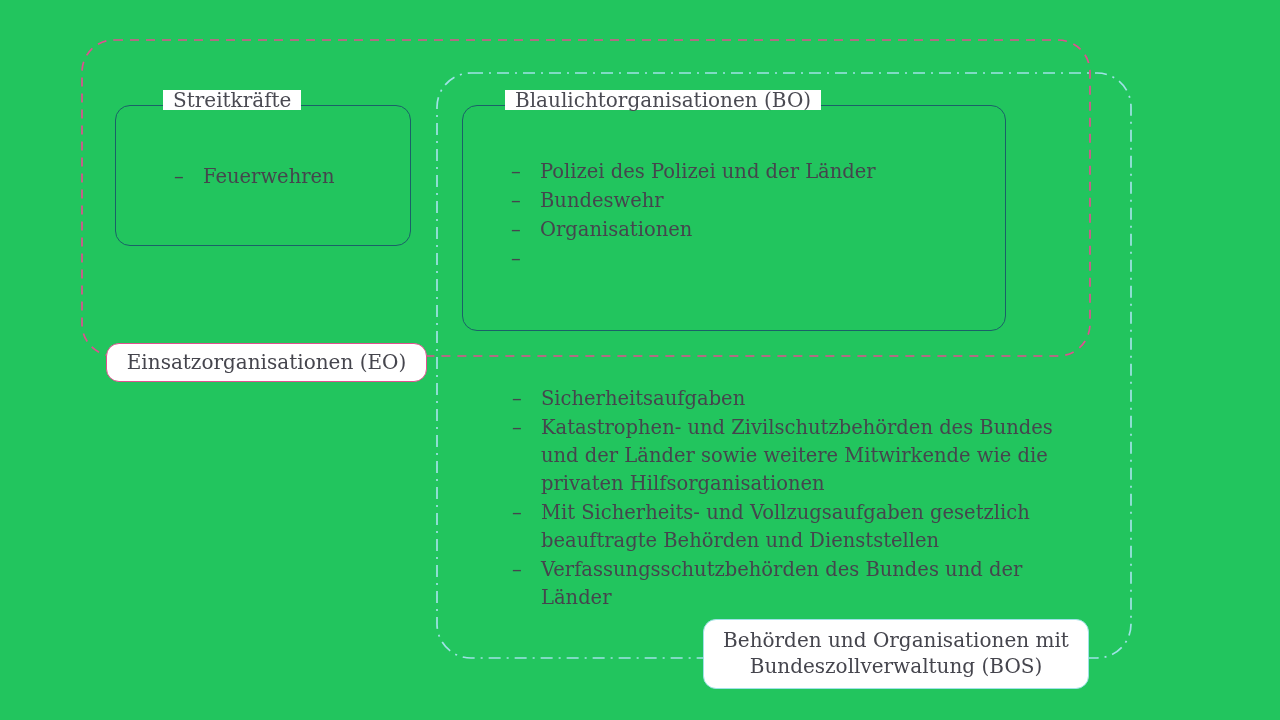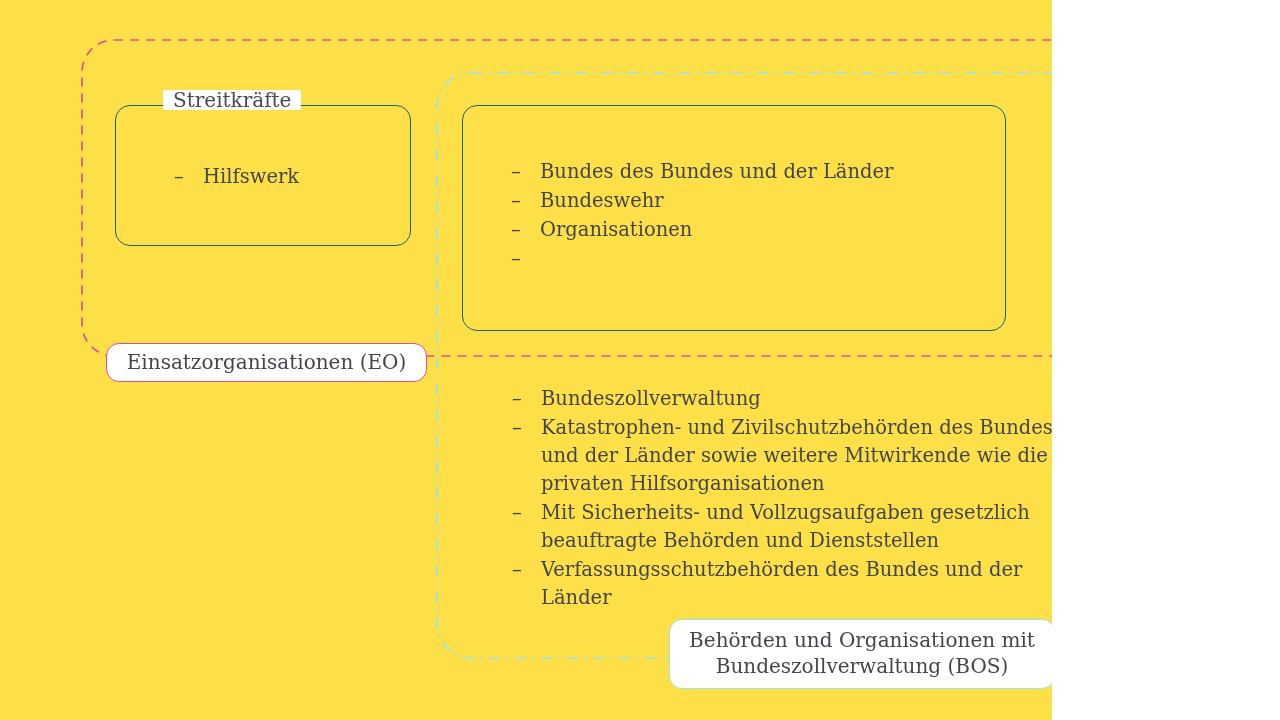--- a/index.html
+++ b/index.html
@@ -6,23 +6,23 @@
     margin: 0;
     padding: 0;
     background: #ffffff;
   }
   body {
     font-family: "DejaVu Serif", "Liberation Serif", serif;
     color: #4a4a52;
   }
   #canvas {
     position: relative;
-    width: 1052px;
+    width: 1280px;
     height: 720px;
-    background: #fde047;
+    background: #22c55e;
     overflow: hidden;
   }
 
   
   #regions {
     position: absolute;
     left: 0;
     top: 0;
     width: 1280px;
     height: 720px;
@@ -80,21 +80,21 @@
     display: flex;
     align-items: center;
     justify-content: center;
     text-align: center;
     font-size: 20px;
     line-height: 1.28;
     color: #45454d;
     padding: 4px 15px;
   }
   .chip-eo { border: 1.7px solid #e0508f; }
-  .chip-bos { border: 1.7px solid #9fe2e6; }
+  .chip-bos { border: 1.7px solid #9fe2e6; margin-left: 34px; }
 
   
   #box-streitkraefte { left: 115px; top: 105px; width: 296px; height: 141px; }
   #box-streitkraefte .fbox-title { left: 47px; }
   #list-streitkraefte { left: 58px; top: 57px; }
 
   #box-bo { left: 462px; top: 105px; width: 544px; height: 226px; }
   #box-bo .fbox-title { left: 42px; }
   #list-bo { left: 48px; top: 52px; }
 
@@ -117,49 +117,50 @@
     <rect x="82" y="40" width="1008" height="316" rx="32" ry="32" fill="none" stroke="#e0508f" stroke-width="1.7" stroke-dasharray="9 7" stroke-linecap="butt"></rect>
 
     <rect x="437" y="73" width="694" height="585" rx="34" ry="34" fill="none" stroke="#9fe2e6" stroke-width="1.7" stroke-dasharray="12 6 2 6" stroke-linecap="butt"></rect>
   </svg>
 
   <div class="fbox" id="box-streitkraefte">
     <div class="fbox-title">Streitkräfte</div>
     <ul class="dashlist" id="list-streitkraefte">
       <li>
         <span class="dash">–</span>
-        <span>Hilfswerk</span>
+        <span>Feuerwehren</span>
       </li>
     </ul>
   </div>
 
   <div class="fbox" id="box-bo">
+    <div class="fbox-title">Blaulichtorganisationen (BO)</div>
     <ul class="dashlist" id="list-bo">
       <li>
         <span class="dash">–</span>
-        <span>Bundes des Bundes und der Länder</span>
+        <span>Polizei des Polizei und der Länder</span>
       </li>
       <li>
         <span class="dash">–</span>
         <span>Bundeswehr</span>
       </li>
       <li>
         <span class="dash">–</span>
         <span>Organisationen</span>
       </li>
       <li>
         <span class="dash">–</span>
       </li>
     </ul>
   </div>
 
   <ul class="dashlist" id="list-bos-outer">
     <li>
       <span class="dash">–</span>
-      <span>Bundeszollverwaltung</span>
+      <span>Sicherheitsaufgaben</span>
     </li>
     <li>
       <span class="dash">–</span>
       <span>Katastrophen- und Zivilschutzbehörden des Bundes und der Länder sowie weitere Mitwirkende wie die privaten Hilfsorganisationen</span>
     </li>
     <li>
       <span class="dash">–</span>
       <span>Mit Sicherheits- und Vollzugsaufgaben gesetzlich beauftragte Behörden und Dienststellen</span>
     </li>
     <li>

